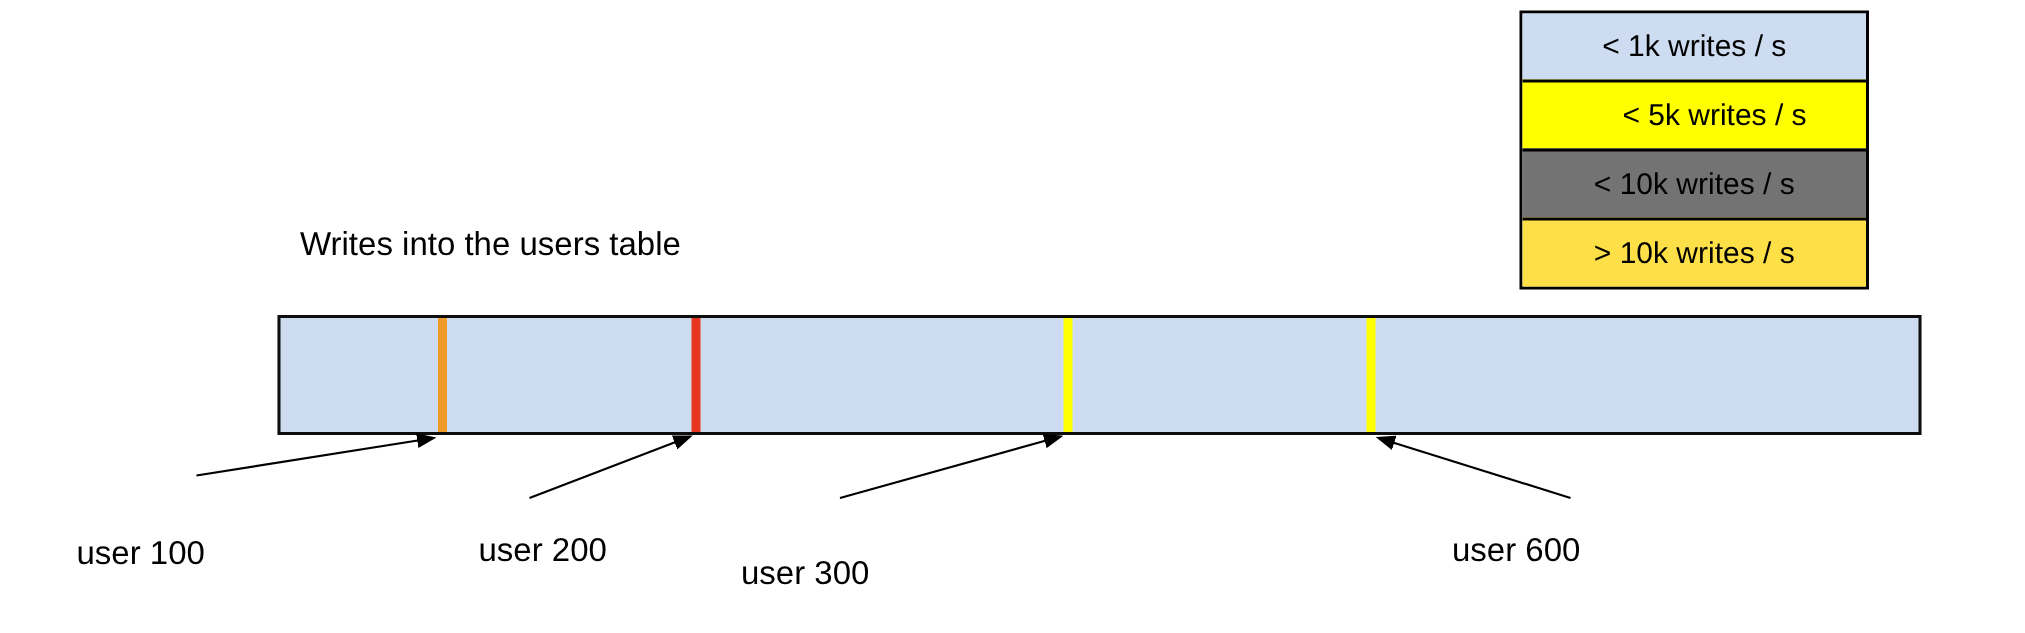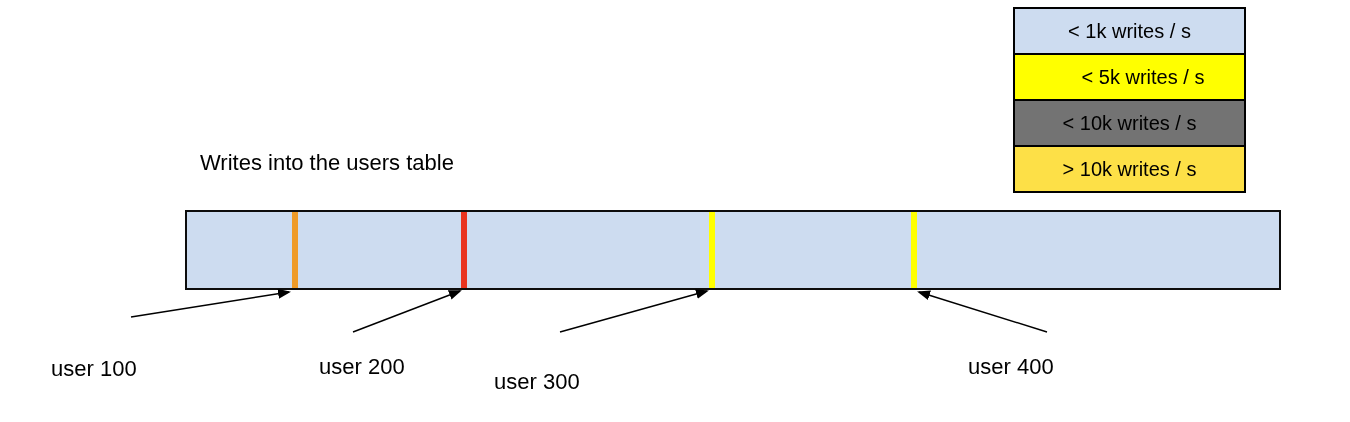--- a/index.html
+++ b/index.html
@@ -114,16 +114,16 @@
   <line x1="131" y1="317" x2="289" y2="292" stroke="#000000" stroke-width="1.4" marker-end="url(#arrowhead)"></line>
       <line x1="353" y1="332" x2="460" y2="291" stroke="#000000" stroke-width="1.4" marker-end="url(#arrowhead)"></line>
       <line x1="560" y1="332" x2="707" y2="291" stroke="#000000" stroke-width="1.4" marker-end="url(#arrowhead)"></line>
       <line x1="1047" y1="332" x2="919" y2="292" stroke="#000000" stroke-width="1.4" marker-end="url(#arrowhead)"></line>
     </svg>
 
   <div>
       <div class="user-label" style="left: 51px; top: 337px; margin-top: 20px;">user 100</div>
       <div class="user-label" style="left: 274px; top: 355px; margin-left: 45px;">user 200</div>
       <div class="user-label" style="left: 494px; top: 370px;">user 300</div>
-      <div class="user-label" style="left: 968px; top: 355px;">user 400</div>
+      <div class="user-label" style="left: 968px; top: 355px;">user 600</div>
     </div>
 
 </div>
 
 </body></html>

